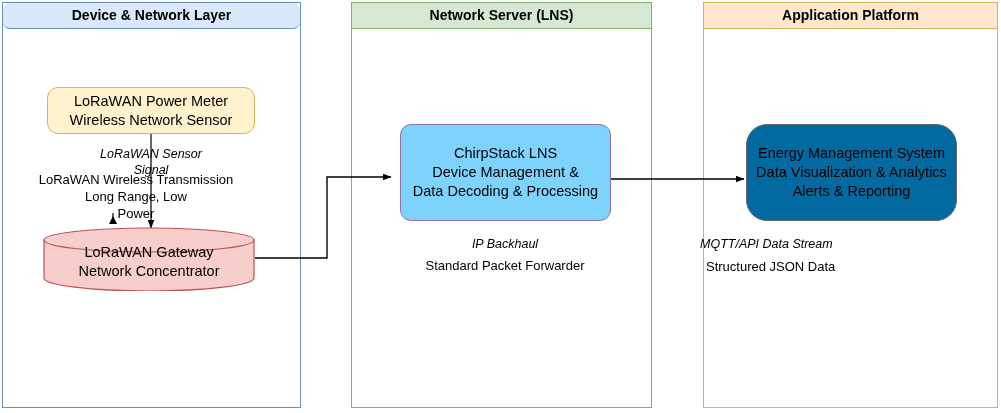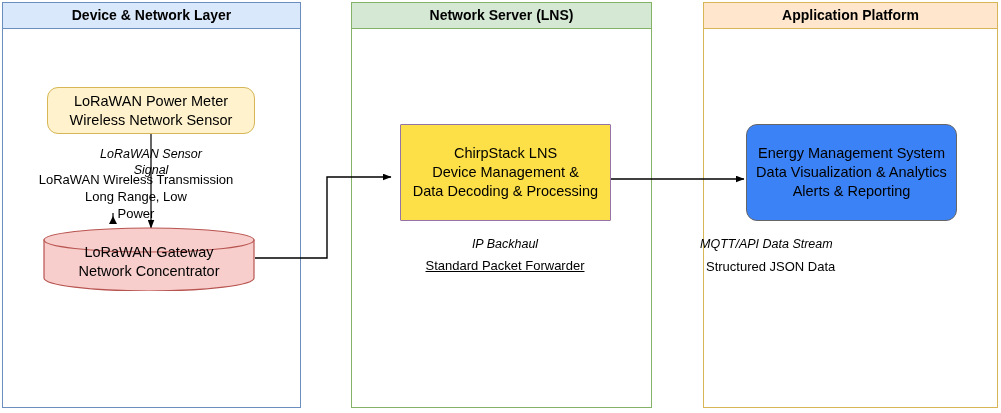--- a/index.html
+++ b/index.html
@@ -38,20 +38,21 @@
     font-weight: bold;
     font-size: 14px;
     color: #000000;
     border-bottom: 1px solid #888;
   }
 
   .panel.lane-device { border-color: #6c8ebf; }
   .panel.lane-device .panel-header {
     background: #dae8fc;
     border-bottom-color: #6c8ebf;
+    border-radius: 7px;
   }
   .panel.lane-lns { border-color: #82b366; }
   .panel.lane-lns .panel-header {
     background: #d5e8d4;
     border-bottom-color: #82b366;
   }
   .panel.lane-app { border-color: #d6b656; }
   .panel.lane-app .panel-header {
     background: #ffe6cc;
     border-bottom-color: #d6b656;
@@ -73,28 +74,28 @@
     z-index: 3;
   }
   .node .line { display: block; white-space: nowrap; }
 
   .node.sensor {
     background: #fff2cc;
     border-color: #d6b656;
     border-radius: 11px;
   }
   .node.lns {
-    background: #fde047;
+    background: #7dd3fc;
     border-color: #9673a6;
-    border-radius: 1px;
+    border-radius: 11px;
   }
   .node.app {
-    background: #3b82f6;
+    background: #0369a1;
     border-color: #666666;
-    border-radius: 11px;
+    border-radius: 21px;
   }
 
   
   .cylinder {
     position: absolute;
     z-index: 3;
   }
   .cylinder svg { display: block; }
   .cylinder .cyl-label {
     position: absolute;
@@ -213,21 +214,21 @@
 
   <div class="node lns" style="left:400px; top:124px; width:211px; height:97px;">
     <span class="line">ChirpStack LNS</span>
     <span class="line">Device Management &amp;</span>
     <span class="line">Data Decoding &amp; Processing</span>
   </div>
 
   <div class="edge-label italic center" style="left:405px; top:236px; width:200px;">
     <div>IP Backhaul</div>
   </div>
-  <div class="edge-label center" style="left:395px; top:258px; width:220px; font-size:13px;text-decoration:underline;">
+  <div class="edge-label center" style="left:395px; top:258px; width:220px; font-size:13px;">
     <div>Standard Packet Forwarder</div>
   </div>
 
   <div class="node app" style="left:746px; top:124px; width:211px; height:97px;">
     <span class="line">Energy Management System</span>
     <span class="line">Data Visualization &amp; Analytics</span>
     <span class="line">Alerts &amp; Reporting</span>
   </div>
 
   <div class="edge-label italic left" style="left:700px; top:236px; width:260px;">

